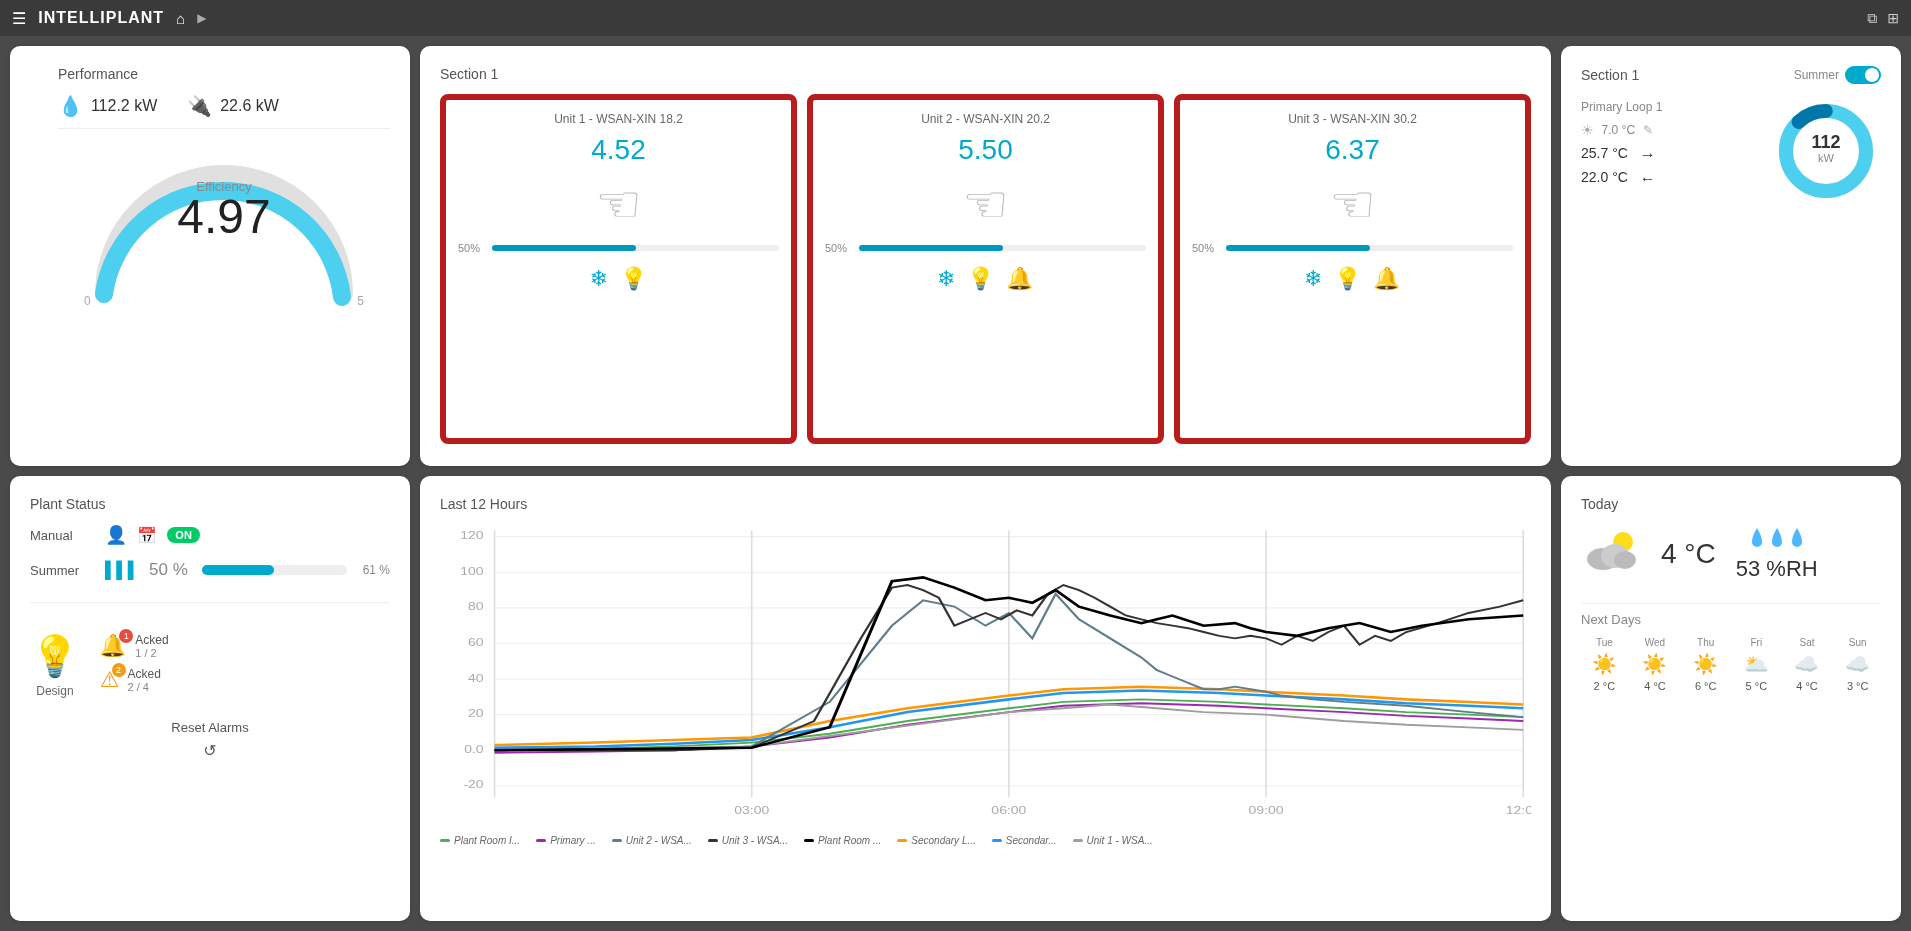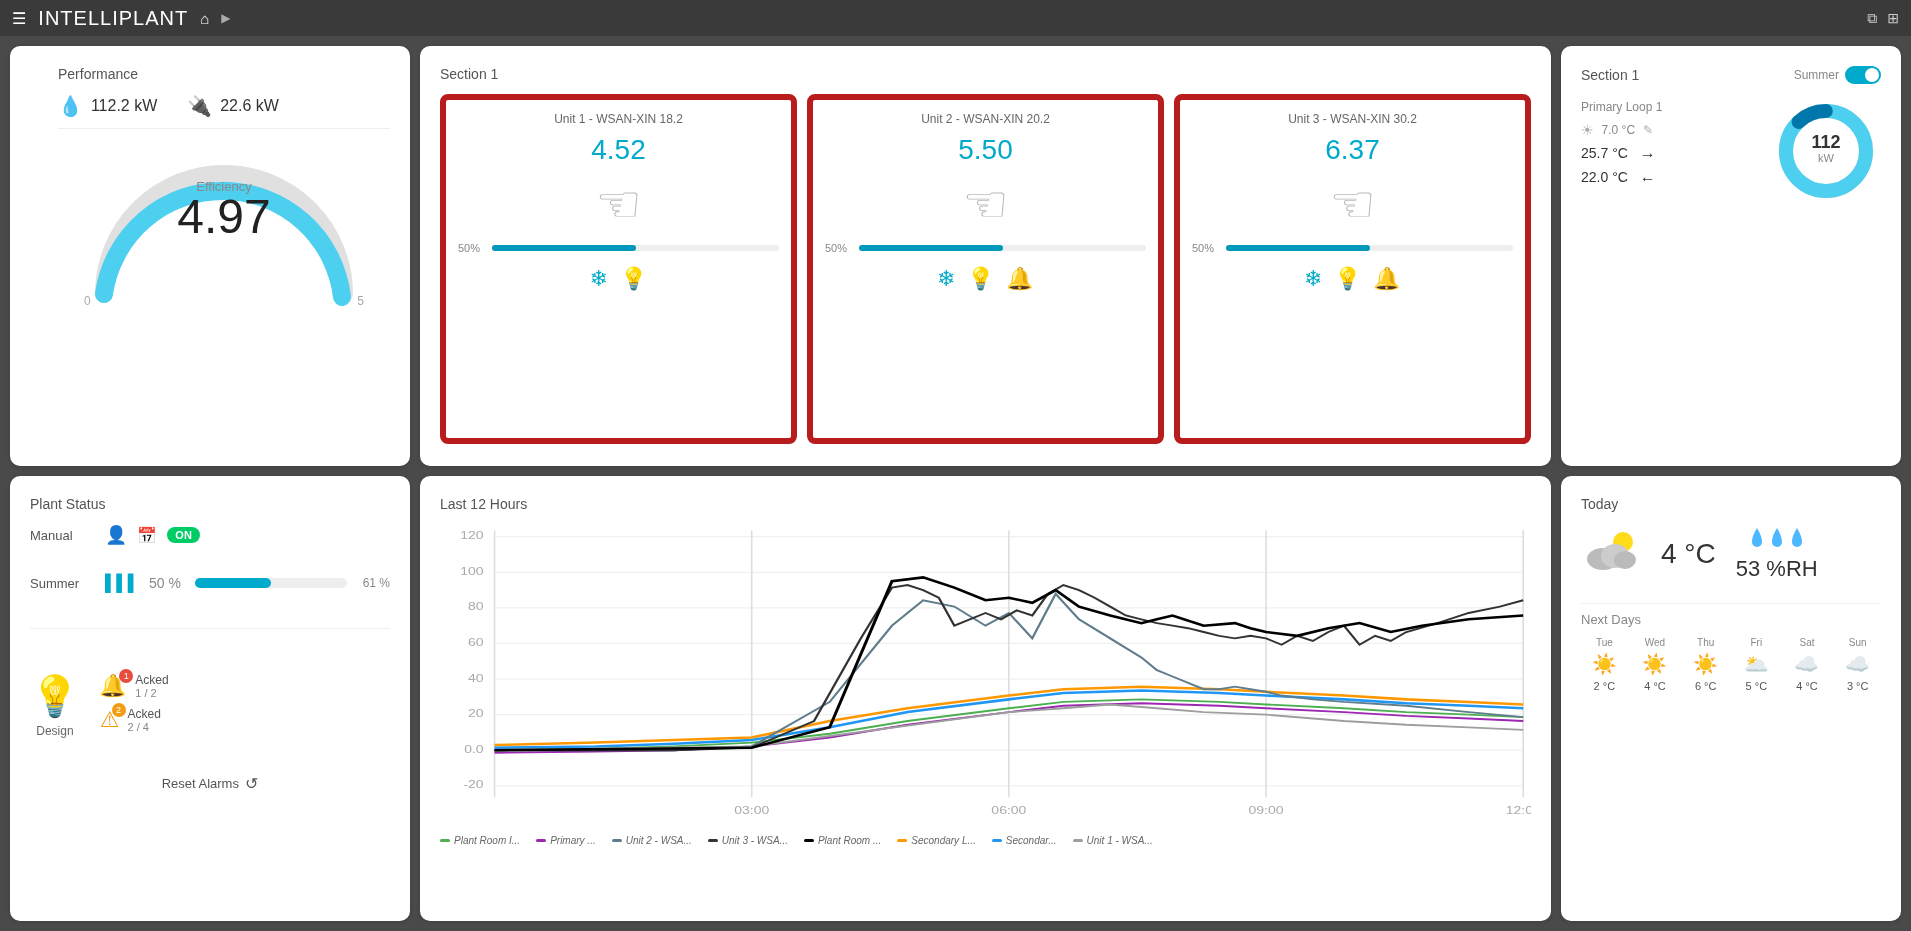--- a/index.html
+++ b/index.html
@@ -8,21 +8,21 @@
     .topbar {
       background: #3a3a3a;
       height: 36px;
       display: flex;
       align-items: center;
       padding: 0 12px;
       gap: 12px;
       color: white;
     }
     .topbar-menu { font-size: 16px; cursor: pointer; }
-    .topbar-logo { font-weight: normal; font-size: 20px; letter-spacing: 1px; }
+    .topbar-logo { font-weight: bold; font-size: 16px; letter-spacing: 1px; }
     .topbar-icons { margin-left: auto; display: flex; gap: 10px; }
     .topbar-icon { color: #ccc; font-size: 14px; cursor: pointer; }
 
     .dashboard {
       display: grid;
       grid-template-columns: 400px 1fr 340px;
       grid-template-rows: 420px 1fr;
       gap: 10px;
       padding: 10px;
       height: calc(100vh - 36px);
@@ -126,21 +126,21 @@
     .loop-rows { display: flex; flex-direction: column; gap: 6px; }
     .loop-row { display: flex; align-items: center; gap: 8px; }
 
     .donut-container {
       position: absolute;
       right: 20px;
       top: 50px;
     }
 
     
-    .plant-status { display: flex; flex-direction: column; gap: 28px; }
+    .plant-status { display: flex; flex-direction: column; gap: 14px; }
     .status-row { display: flex; align-items: center; gap: 10px; }
     .status-label { font-size: 13px; color: #555; width: 65px; }
     .on-toggle {
       background: #00cc66; color: white; font-size: 11px; font-weight: bold;
       padding: 2px 8px; border-radius: 10px; cursor: pointer;
     }
     .working-bar-bg { flex: 1; height: 10px; background: #eee; border-radius: 5px; position: relative; }
     .working-bar-fill { height: 10px; border-radius: 5px; background: #00aacc; }
     .working-pct { font-size: 12px; color: #888; }
     .bars-icon { color: #00aacc; font-size: 16px; }
@@ -158,21 +158,21 @@
     .alarm-badge {
       position: absolute; top: -4px; right: -6px;
       background: #e74c3c; color: white; font-size: 9px;
       width: 14px; height: 14px; border-radius: 50%; display: flex; align-items: center; justify-content: center;
     }
     .alarm-badge-orange {
       position: absolute; top: -4px; right: -6px;
       background: #f39c12; color: white; font-size: 9px;
       width: 14px; height: 14px; border-radius: 50%; display: flex; align-items: center; justify-content: center;
     }
-    .reset-row { display: flex; justify-content: center; align-items: center; gap: 6px; margin-top: 8px; }
+    .reset-row { display: flex; justify-content: center; align-items: center; gap: 6px; margin-top: 8px; flex-direction: column; }
     .reset-btn { font-size: 13px; color: #555; cursor: pointer; background: none; border: none; }
 
     
     .chart-card { grid-column: 2; grid-row: 2; }
     .chart-legend { display: flex; gap: 16px; flex-wrap: wrap; margin-top: 6px; font-style: italic; }
     .legend-item { display: flex; align-items: center; gap: 4px; font-size: 10px; color: #666; }
     .legend-dot { width: 10px; height: 3px; border-radius: 2px; }
 
     
     .weather-today { display: flex; align-items: center; gap: 20px; margin: 10px 0 20px; }
@@ -335,21 +335,21 @@
     <div class="plant-status">
       <div class="status-row">
         <span class="status-label">Manual</span>
         <span class="person-icon">👤</span>
         <span class="calendar-icon">📅</span>
         <span class="on-toggle">ON</span>
       </div>
       <div class="status-row">
         <span class="status-label">Summer</span>
         <span class="bars-icon">▌▌▌</span>
-        <span style="font-size:14px;color:#888;margin-right:4px;">50 %</span>
+        <span style="font-size:17px;color:#888;margin-right:4px;">50 %</span>
         <div class="working-bar-bg" style="flex:1;height:10px;">
           <div class="working-bar-fill" style="width:50%;"></div>
         </div>
         <span class="working-pct" style="margin-left:6px;">61 %</span>
       </div>
       <hr class="divider">
       <div class="alarms-row">
         <div class="design-icon-area">
           <span class="design-bulb">💡</span>
           <span class="design-label">Design</span>

